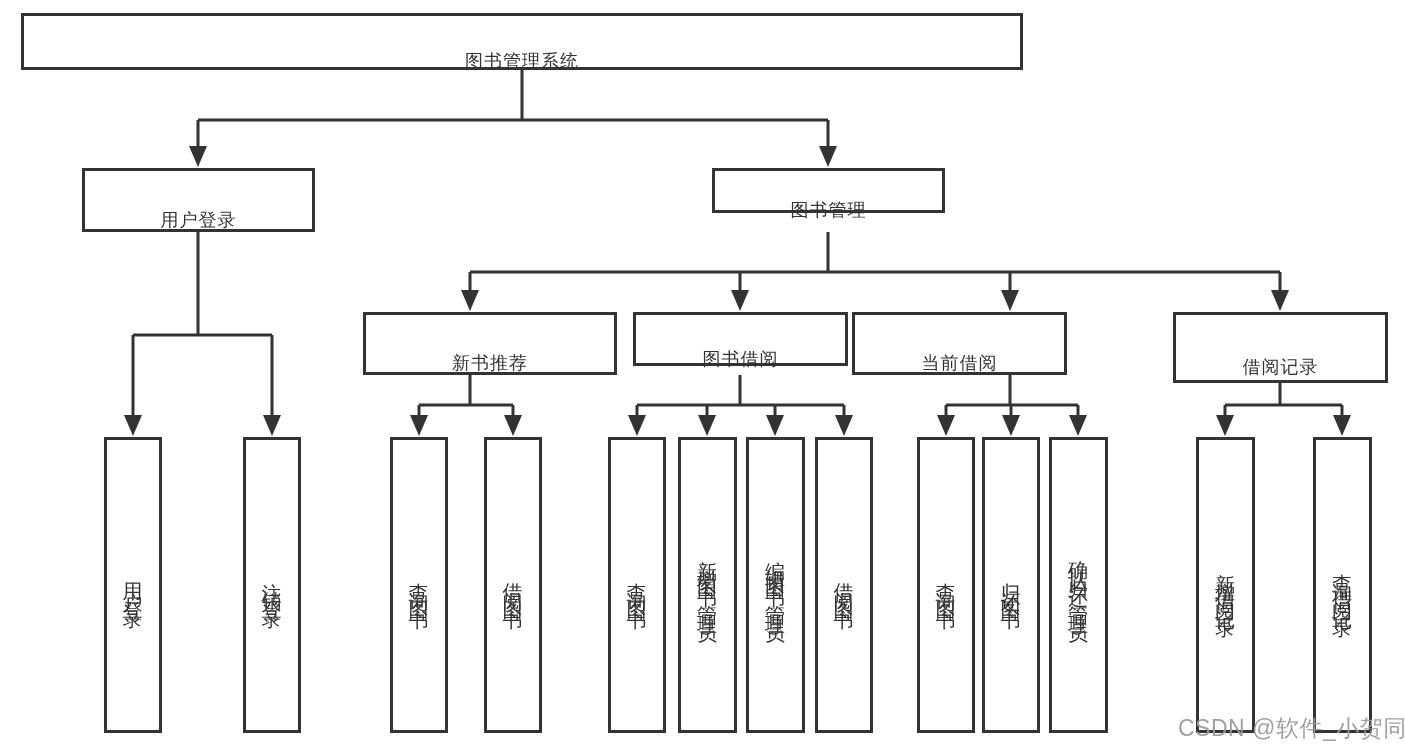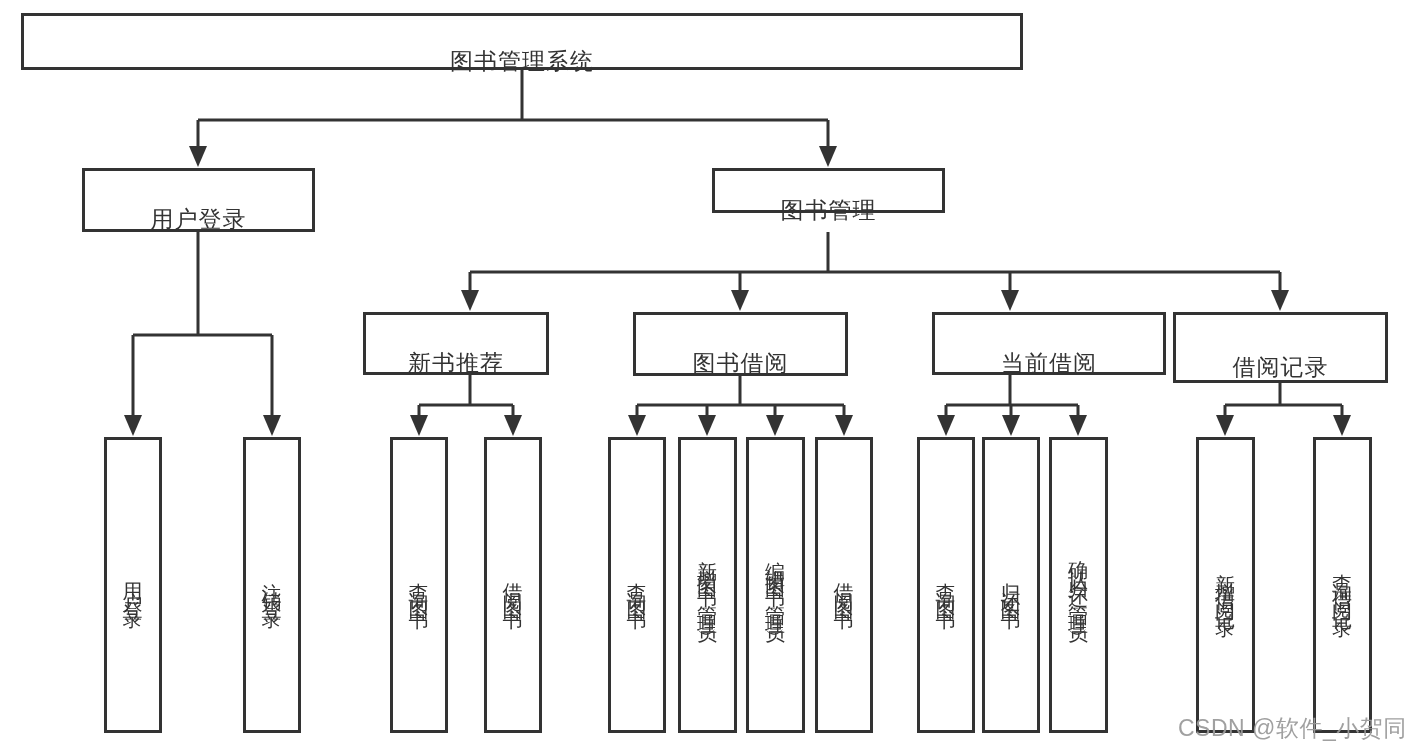--- a/index.html
+++ b/index.html
@@ -35,21 +35,21 @@
     box-sizing: border-box;
     background: #ffffff;
     border: 3px solid #333333;
     color: #333333;
     display: flex;
     align-items: center;
     justify-content: center;
     z-index: 2;
   }
   .hbox span {
-    font-size: 23px;
+    font-size: 18px;
     letter-spacing: 1px;
     white-space: nowrap;
     margin-top: 39px;
   }
   .vbox span {
     writing-mode: vertical-rl;
     text-orientation: mixed;
     font-size: 20px;
     letter-spacing: 9px;
     line-height: 1;
@@ -114,27 +114,27 @@
     <span>图书管理系统</span>
   </div>
 
   <div class="node hbox" style="left:82px;top:168px;width:233px;height:64px">
     <span>用户登录</span>
   </div>
   <div class="node hbox" style="left:712px;top:168px;width:233px;height:45px">
     <span>图书管理</span>
   </div>
 
-  <div class="node hbox" style="left:363px;top:312px;width:186px;height:63px">
+  <div class="node hbox" style="left:363px;top:312px;width:254px;height:63px">
     <span>新书推荐</span>
   </div>
-  <div class="node hbox" style="left:633px;top:312px;width:215px;height:64px">
+  <div class="node hbox" style="left:633px;top:312px;width:215px;height:54px">
     <span>图书借阅</span>
   </div>
-  <div class="node hbox" style="left:932px;top:312px;width:234px;height:63px">
+  <div class="node hbox" style="left:852px;top:312px;width:215px;height:63px">
     <span>当前借阅</span>
   </div>
   <div class="node hbox" style="left:1173px;top:312px;width:215px;height:71px">
     <span>借阅记录</span>
   </div>
 
   <div class="node vbox" style="left:104px;top:437px;width:58px;height:296px">
     <span>用户登录</span>
   </div>
   <div class="node vbox" style="left:243px;top:437px;width:58px;height:296px">

